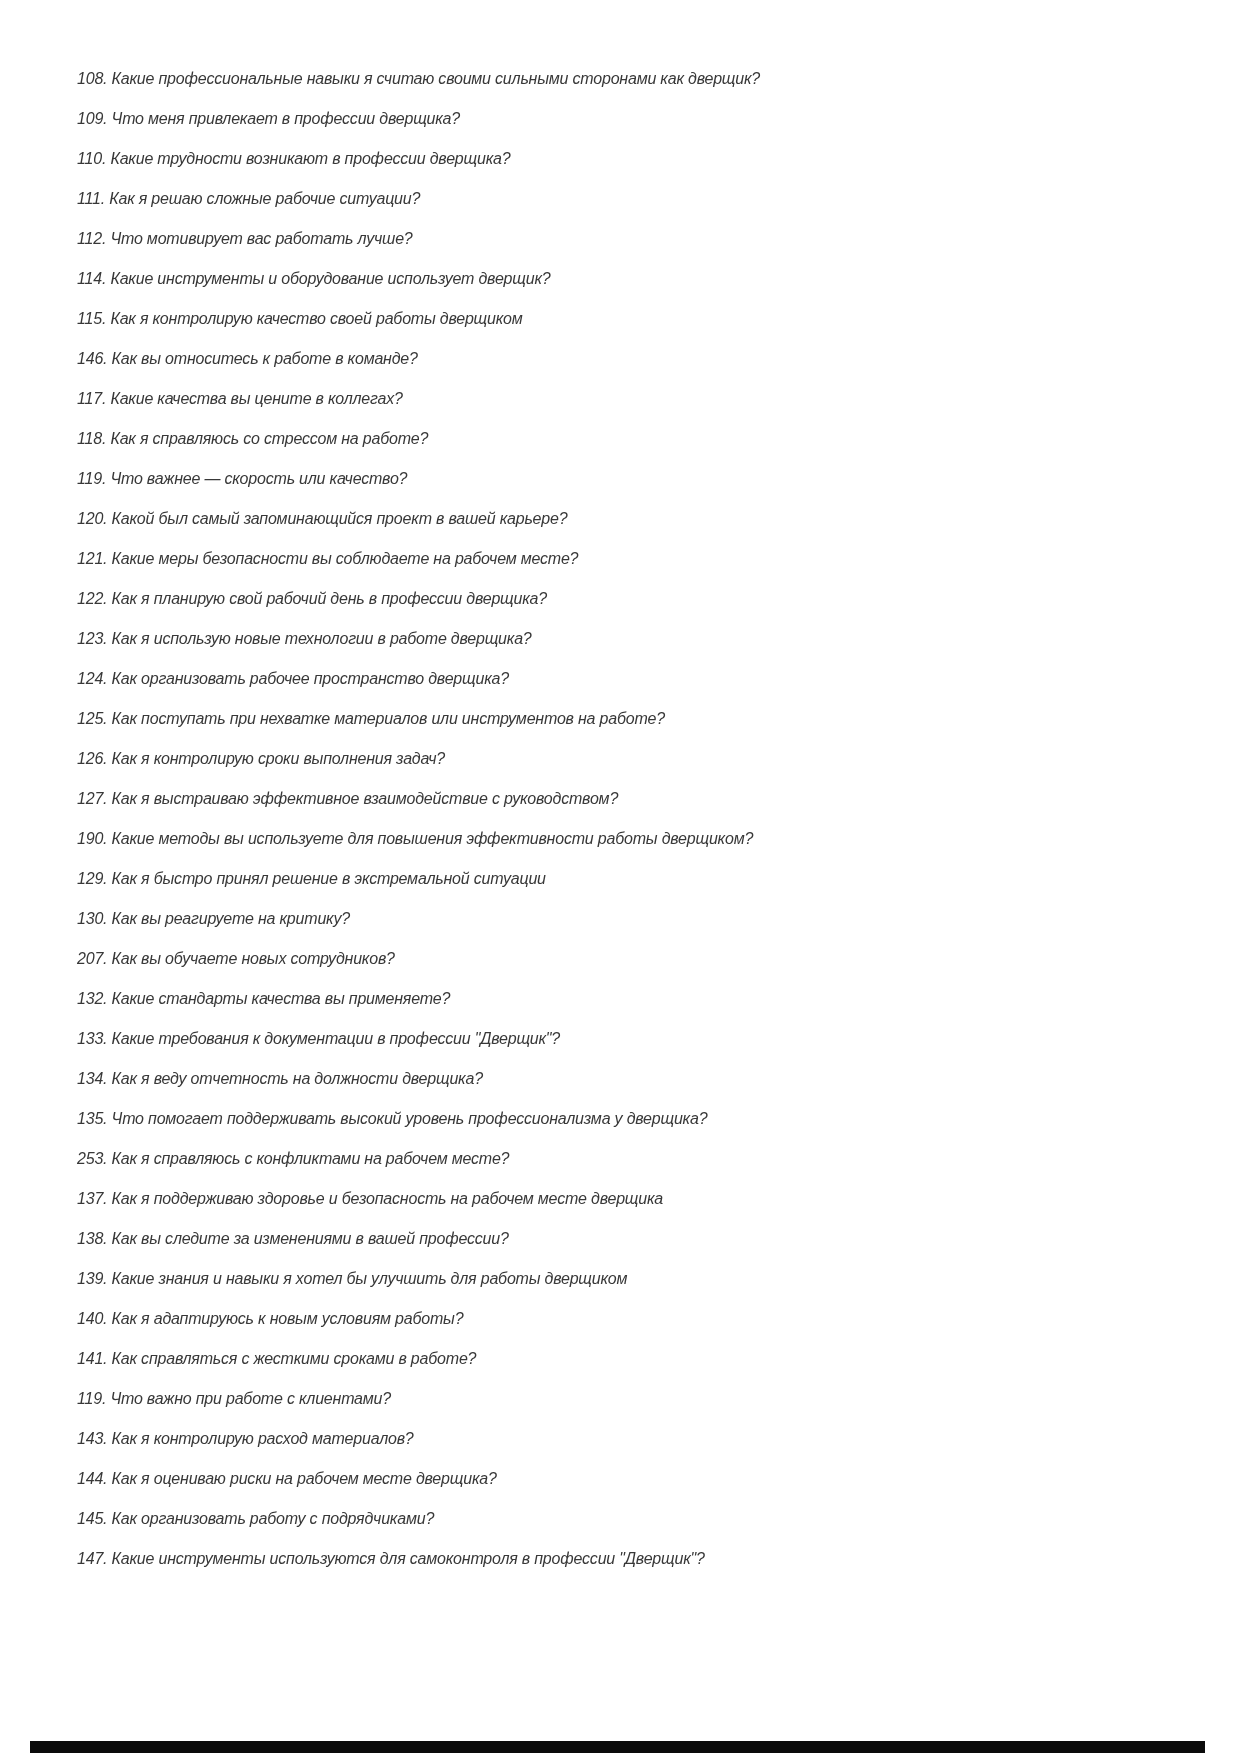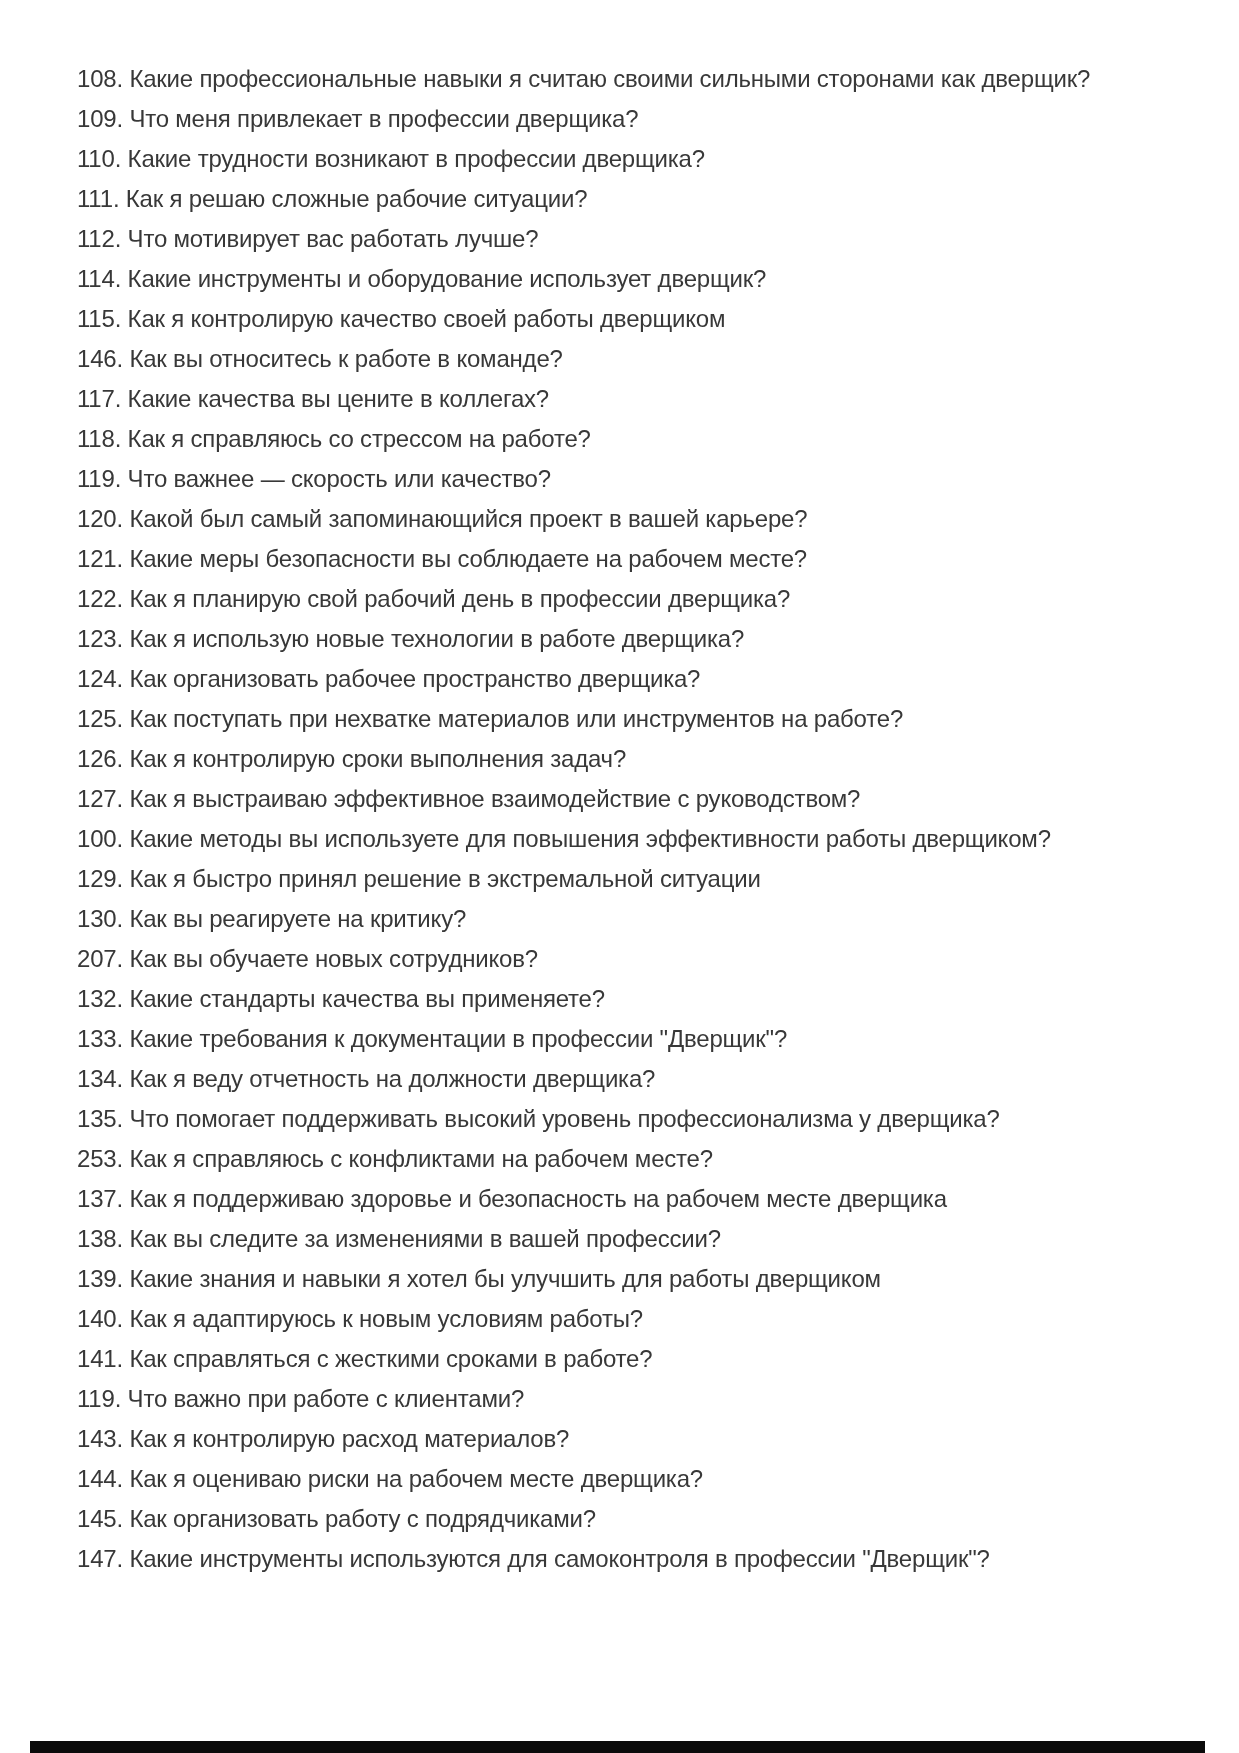--- a/index.html
+++ b/index.html
@@ -14,25 +14,26 @@
     position: relative;
     overflow: hidden;
   }
   .question-list {
     margin: 0;
     padding: 59px 28px 0 77px;
   }
   .question-item {
     height: 40px;
     line-height: 40px;
-    font-size: 24px;
+    font-size: 16px;
     font-weight: 400;
     color: var(--text-color, #383838);
     white-space: nowrap;
     letter-spacing: -0.2px;
+    font-style: italic;
   }
   .bottom-bar {
     position: absolute;
     left: 30px;
     bottom: 0;
     width: 1175px;
     height: 12px;
     background: var(--bar-color, #0b0b0b);
   }
 </style>
@@ -53,21 +54,21 @@
       <div class="question-item">118. Как я справляюсь со стрессом на работе?</div>
       <div class="question-item">119. Что важнее — скорость или качество?</div>
       <div class="question-item">120. Какой был самый запоминающийся проект в вашей карьере?</div>
       <div class="question-item">121. Какие меры безопасности вы соблюдаете на рабочем месте?</div>
       <div class="question-item">122. Как я планирую свой рабочий день в профессии дверщика?</div>
       <div class="question-item">123. Как я использую новые технологии в работе дверщика?</div>
       <div class="question-item">124. Как организовать рабочее пространство дверщика?</div>
       <div class="question-item">125. Как поступать при нехватке материалов или инструментов на работе?</div>
       <div class="question-item">126. Как я контролирую сроки выполнения задач?</div>
       <div class="question-item">127. Как я выстраиваю эффективное взаимодействие с руководством?</div>
-      <div class="question-item">100. Какие методы вы используете для повышения эффективности работы дверщиком?</div>
+      <div class="question-item">190. Какие методы вы используете для повышения эффективности работы дверщиком?</div>
       <div class="question-item">129. Как я быстро принял решение в экстремальной ситуации</div>
       <div class="question-item">130. Как вы реагируете на критику?</div>
       <div class="question-item">207. Как вы обучаете новых сотрудников?</div>
       <div class="question-item">132. Какие стандарты качества вы применяете?</div>
       <div class="question-item">133. Какие требования к документации в профессии "Дверщик"?</div>
       <div class="question-item">134. Как я веду отчетность на должности дверщика?</div>
       <div class="question-item">135. Что помогает поддерживать высокий уровень профессионализма у дверщика?</div>
       <div class="question-item">253. Как я справляюсь с конфликтами на рабочем месте?</div>
       <div class="question-item">137. Как я поддерживаю здоровье и безопасность на рабочем месте дверщика</div>
       <div class="question-item">138. Как вы следите за изменениями в вашей профессии?</div>

